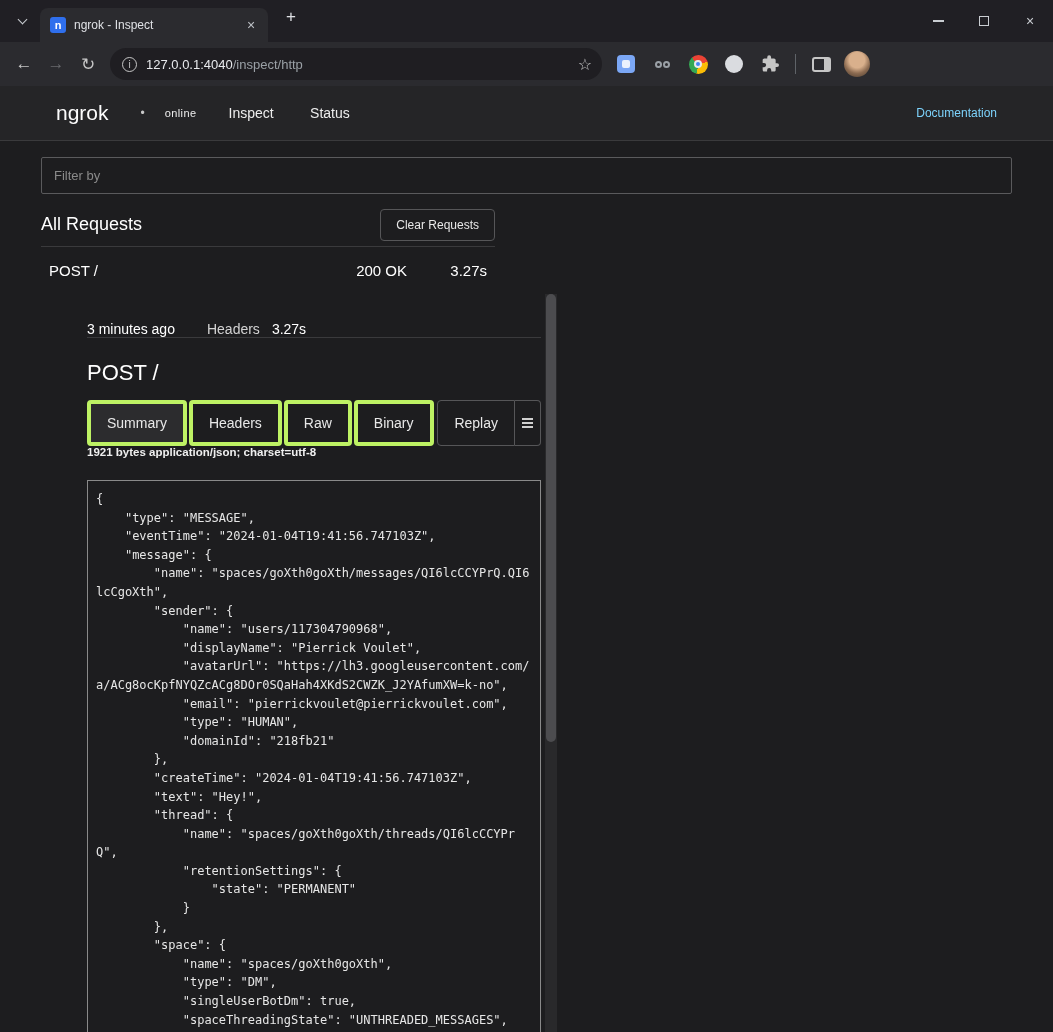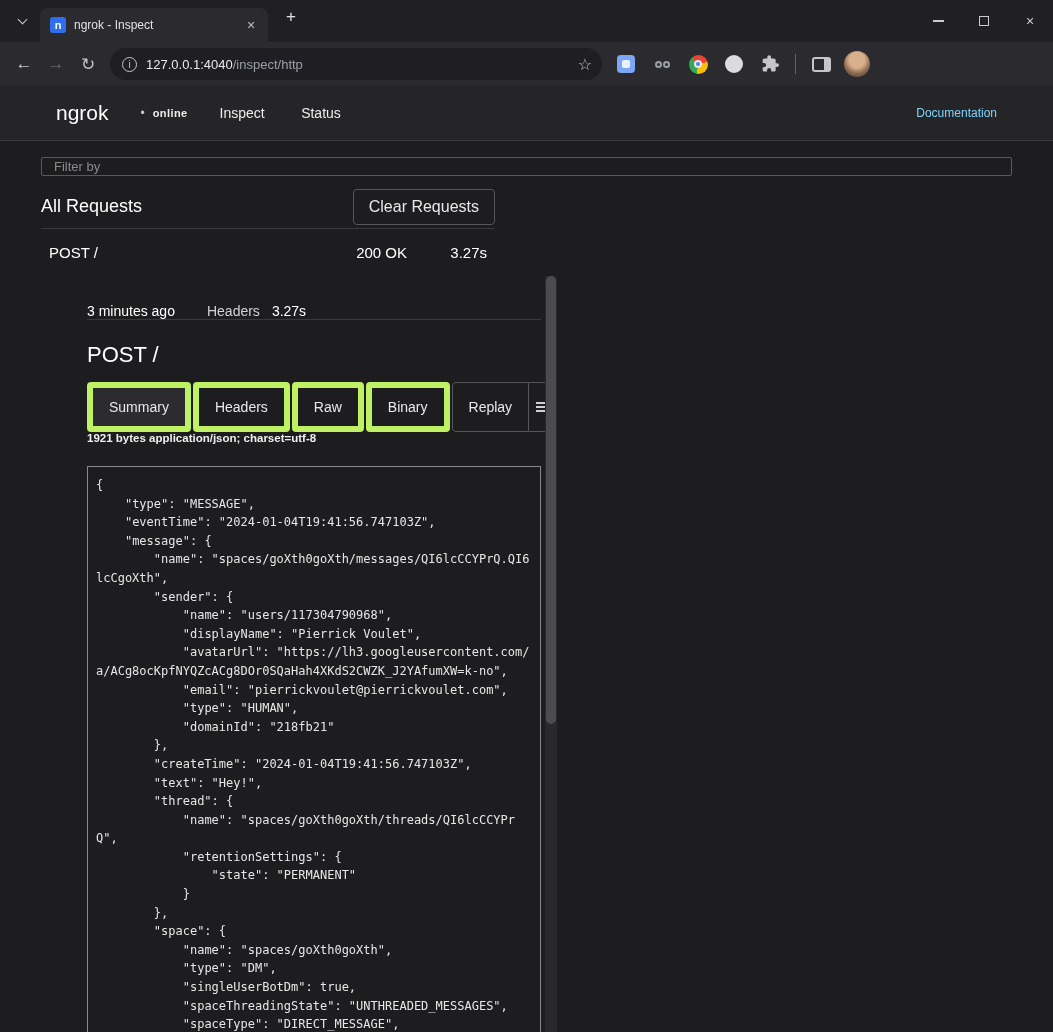--- a/index.html
+++ b/index.html
@@ -59,50 +59,50 @@
     background:radial-gradient(circle at 50% 35%, #d9b08c 0 36%, #8c6b51 62%, #43372c 100%); }
   .relaunch { margin-left:8px; height:30px; border-radius:15px; background:#eceef1; color:#202124;
     font-size:13px; display:flex; align-items:center; padding:0 8px 0 14px; cursor:pointer; flex:none; }
   .relaunch .dots { font-size:14px; margin-left:9px; color:#202124; }
 
   
   .site-header { height:55px; background:#252527; border-bottom:1px solid #3a3a3c;
     display:flex; align-items:center; padding:0 56px; }
   .brand { color:#fcfcfc; font-size:21px; }
   .status-dot { color:#c9c9c9; font-size:12px; margin-left:32px; }
-  .status-online { color:#ededed; font-size:11px; font-weight:bold; letter-spacing:.4px; margin-left:8px; }
+  .status-online { color:#ededed; font-size:11px; font-weight:normal; letter-spacing:.4px; margin-left:20px; }
   .site-nav a { color:#ededed; font-size:14px; text-decoration:none; margin-left:32px; cursor:pointer; }
   .docs { margin-left:auto; color:#7dd3fc; font-size:12px; text-decoration:none; cursor:pointer; }
 
   .content { padding:16px 41px 0; }
-  .filter-input { width:100%; height:19px; background:transparent; border:1px solid #5a5a5c;
+  .filter-input { width:100%; height:37px; background:transparent; border:1px solid #5a5a5c;
     border-radius:2px; padding:0 12px; color:#e8e8e8; font-size:13px;
     font-family:"Liberation Sans", sans-serif; outline:none; }
   .filter-input::placeholder { color:#8a8a8a; }
 
   .cols { display:flex; margin-top:9px; height:833px;flex-direction:column; }
   .left { width:454px; flex:none; }
   .left-head { height:44px; display:flex; align-items:center; justify-content:space-between;
     border-bottom:1px solid #3a3a3c; }
   .left-title { color:#ffffff; font-size:18px; }
   .clear-btn { background:transparent; border:1px solid #565658; border-radius:4px; color:#e8e8e8;
-    font-size:16px; padding:8px 15px; cursor:pointer; font-family:"Liberation Sans", sans-serif; }
+    font-size:12px; padding:8px 15px; cursor:pointer; font-family:"Liberation Sans", sans-serif; }
   .req-row { display:flex; align-items:center; padding:15px 8px 15px 8px; color:#fff; font-size:15px;
     cursor:pointer; }
   .req-status { margin-left:auto; }
   .req-dur { width:56px; text-align:right; margin-left:24px; }
 
   .right { width:470px; margin-left:46px; padding-right:16px; position:relative; flex:none; }
   .timing { height:44px; display:flex; align-items:flex-end; border-bottom:1px solid #3a3a3c;
     color:#fff; font-size:14px; }
   .timing .dur-label { margin-left:32px; color:#d3d3d3; }
   .timing .dur-val { margin-left:12px; color:#fff; }
   .detail-title { color:#fff; font-size:22px; font-weight:400; margin-top:22px; }
   .tabs { display:flex; margin-top:14px; }
-  .tabbtn { background:transparent; border:6px solid #bef264; border-radius:4px; color:#e8e8e8;
+  .tabbtn { background:transparent; border:4px solid #bef264; border-radius:4px; color:#e8e8e8;
     font-size:14px; padding:11px 16px; margin-right:2px; cursor:pointer;
     font-family:"Liberation Sans", sans-serif; }
   .tabbtn.active { background:#2c2c2e; }
   .replay-group { margin-left:auto; display:flex; }
   .replay-btn { background:transparent; border:1px solid #565658; border-radius:4px 0 0 4px;
     color:#e8e8e8; font-size:14px; padding:11px 16px; cursor:pointer;
     font-family:"Liberation Sans", sans-serif; }
   .replay-menu { width:26px; border:1px solid #565658; border-left:none; border-radius:0 4px 4px 0;
     display:flex; flex-direction:column; align-items:center; justify-content:center; gap:2.5px;
     cursor:pointer; background:transparent; }

